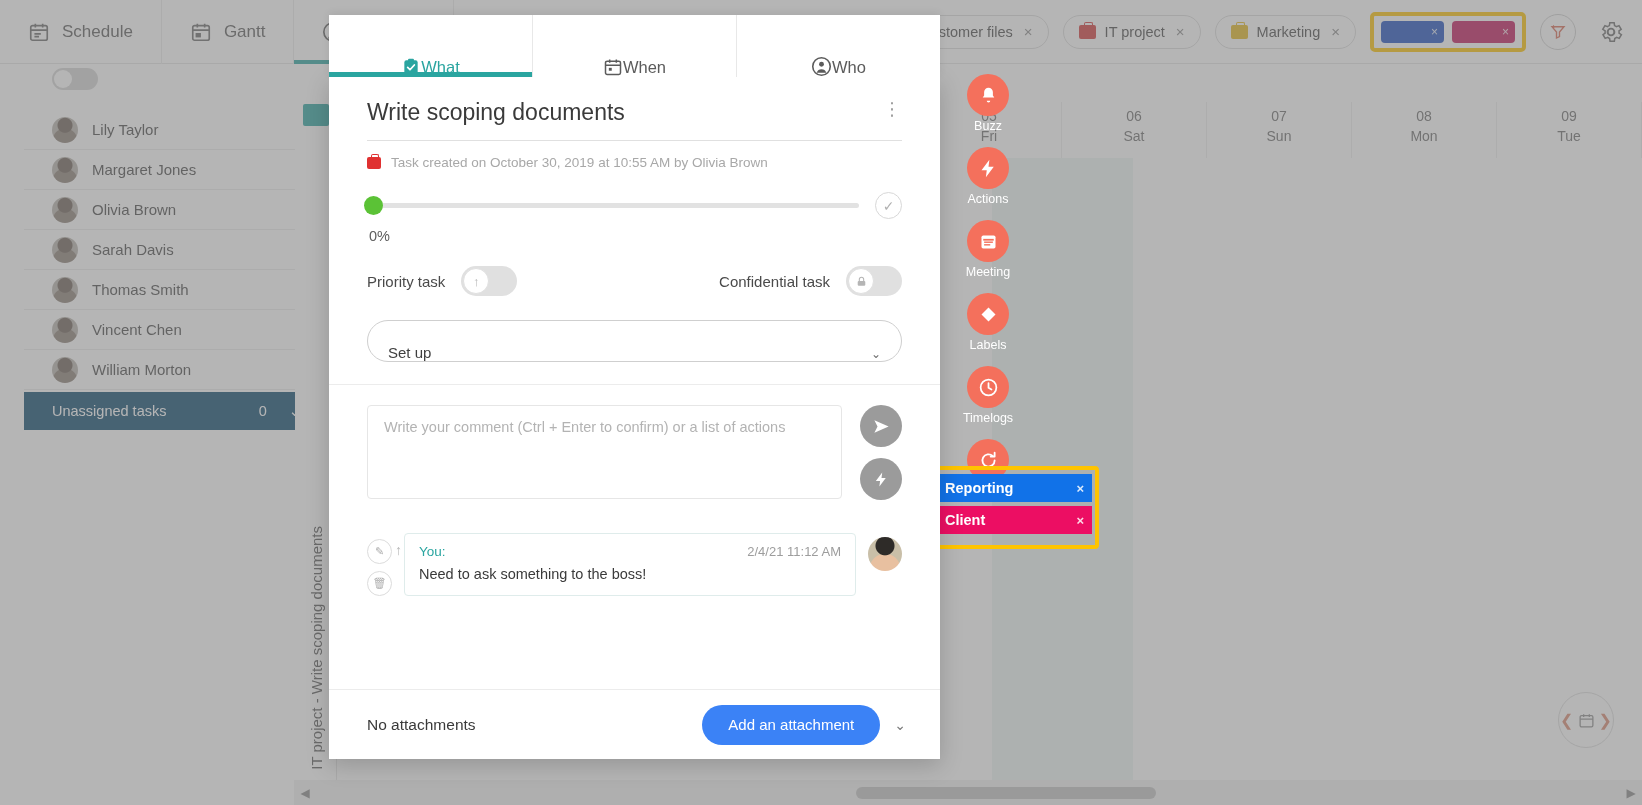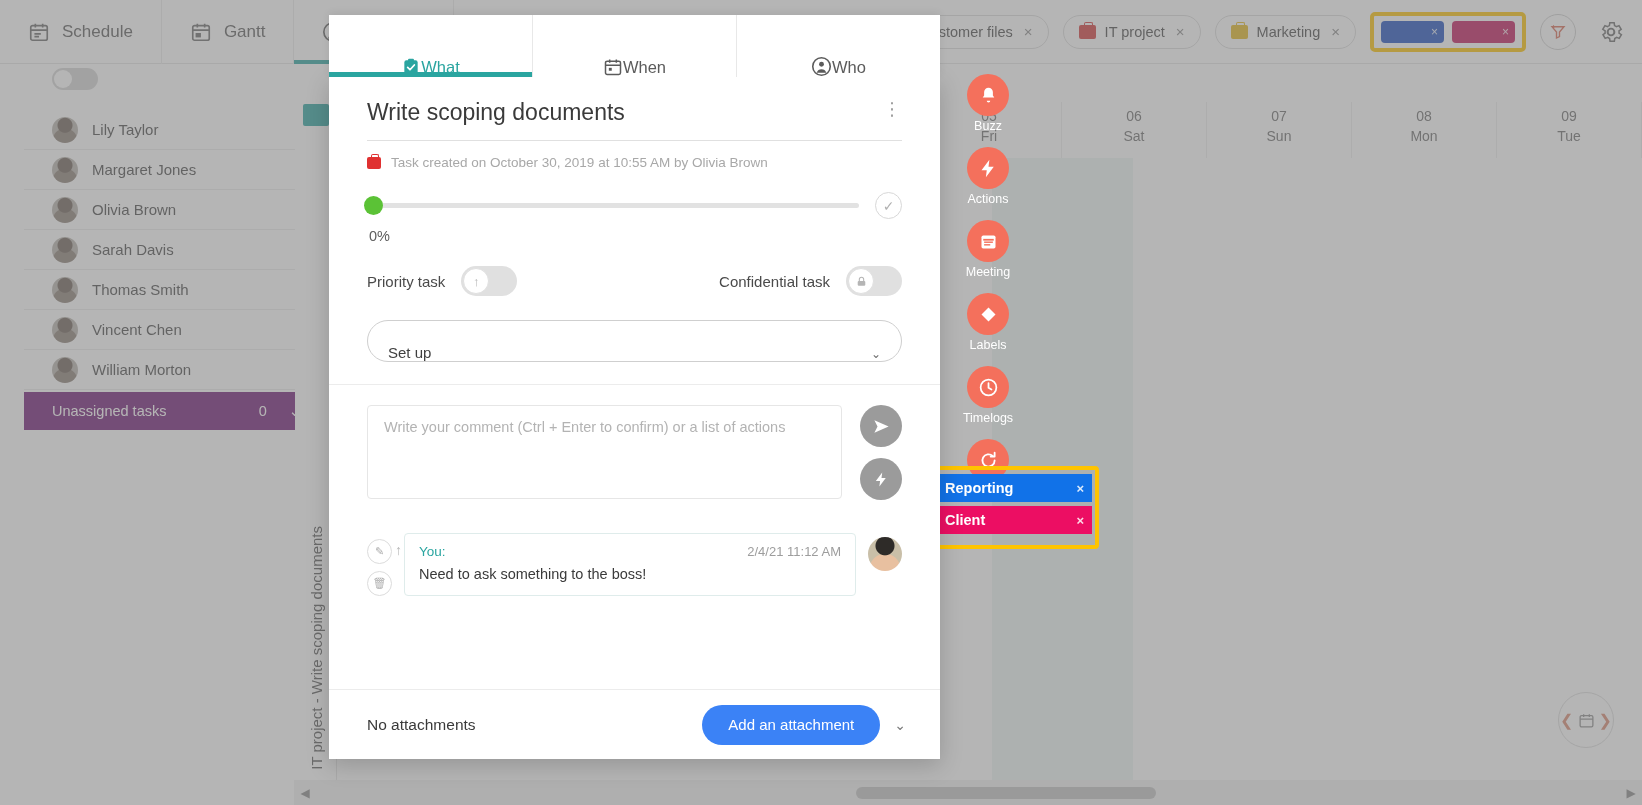--- a/index.html
+++ b/index.html
@@ -67,21 +67,21 @@
   .toggle { width:46px; height:22px; border-radius:11px; background:#d6d6d6; position:relative; }
   .toggle .knob { position:absolute; left:2px; top:2px; width:18px; height:18px; border-radius:50%; background:#fff; }
   .user-row {
     height:40px; display:flex; align-items:center; gap:14px; padding-left:28px;
     border-bottom:1px solid #ececec; font-size:15px; color:#4a4a4a;
   }
   .avatar { width:26px; height:26px; border-radius:50%; background:#b9b4ad; flex:none;
             background-image:radial-gradient(circle at 50% 32%, #6d6158 0 7px, transparent 8px),
                              radial-gradient(circle at 50% 92%, #8d8177 0 12px, transparent 13px); }
   .unassigned {
-    margin-top:2px; height:38px; background:#701a75; color:#fff; font-size:14.5px;
+    margin-top:2px; height:38px; background:#0c4a6e; color:#fff; font-size:14.5px;
     display:flex; align-items:center; padding:0 16px 0 28px; gap:8px;
   }
   .unassigned .count { margin-left:auto; margin-right:14px; }
 
   
   .vstrip {
     position:absolute; left:295px; top:64px; bottom:25px; width:42px;
     background:#fff; border-right:1px solid #e4e4e4;
   }
   .vstrip .vtext {

